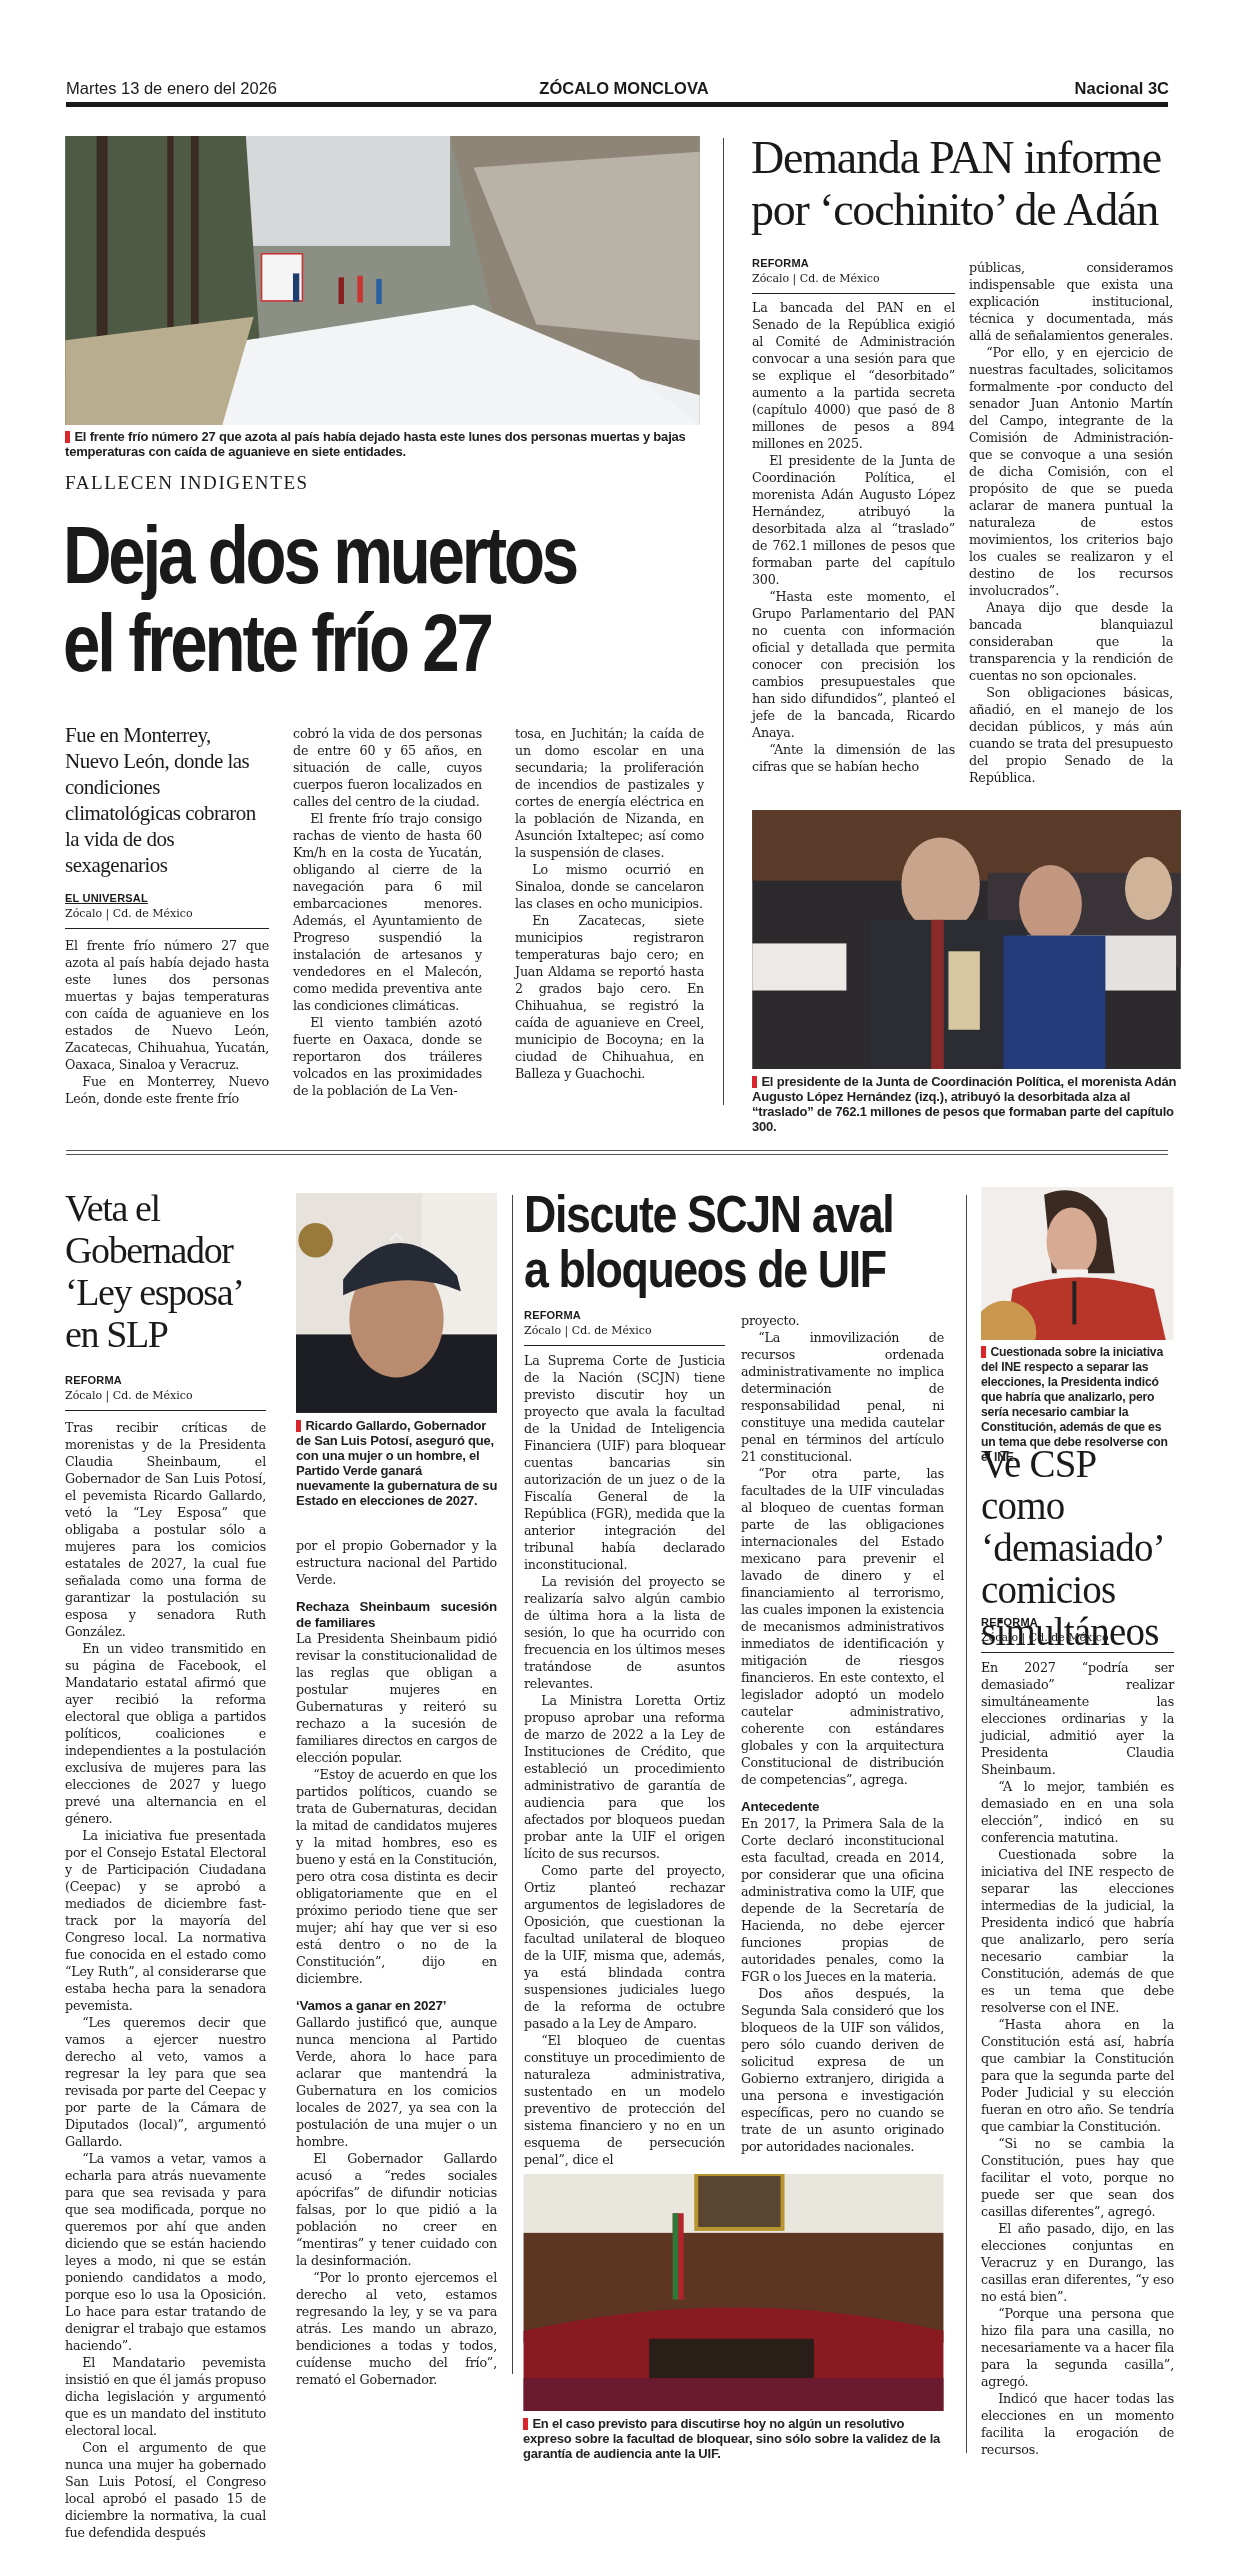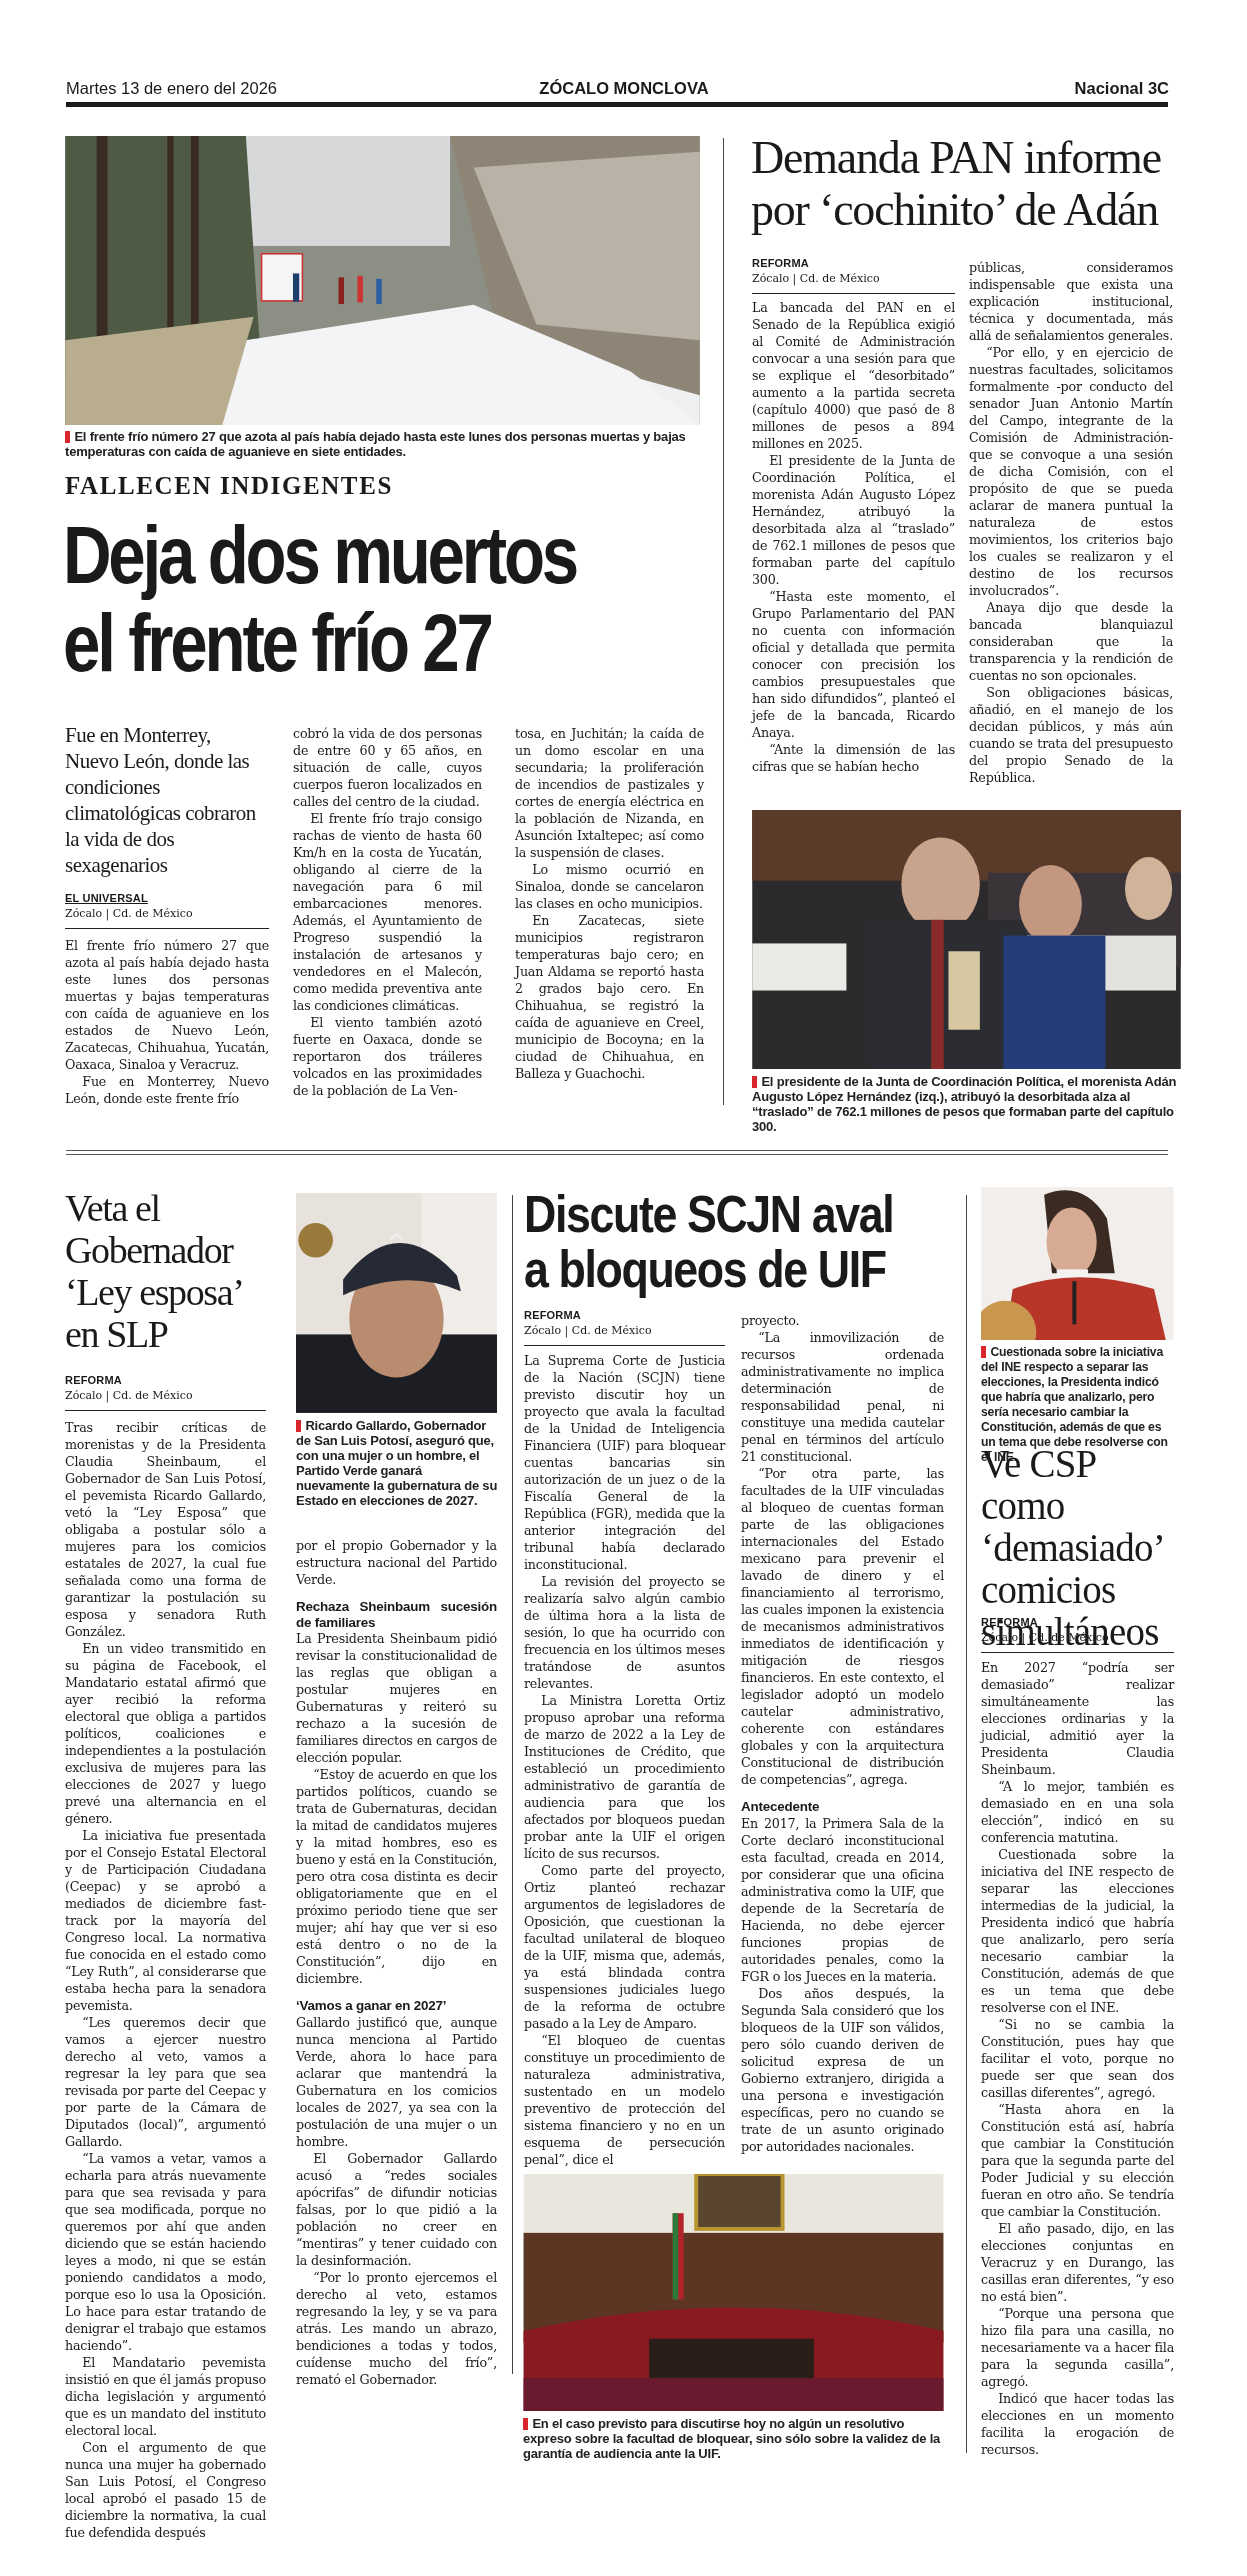--- a/index.html
+++ b/index.html
@@ -10,21 +10,21 @@
   .rule-top { left:66px; width:1102px; height:4.7px; background:#1a1a1a; top:102px; }
   .photo { overflow:hidden; }
   .caption { font-family:"Liberation Sans", sans-serif; font-size:13px; line-height:15px; font-weight:bold; color:#222; letter-spacing:-0.2px; }
   .caption .bar { display:inline-block; width:4.7px; height:11.8px; background:#d9262c; margin-right:4.7px; vertical-align:-1.6px; }
   .body { font-family:"DejaVu Serif", serif; font-size:12.7px; line-height:17px; text-align:justify; hyphens:manual; letter-spacing:-0.2px; }
   .body p { margin:0; text-indent:17.3px; }
   .body p.noind { text-indent:0; }
   .sub { font-family:"Liberation Sans", sans-serif; font-weight:bold; font-size:13.4px; line-height:15.7px; margin:11px 0 0 0; }
   .agency { font-family:"Liberation Sans", sans-serif; font-weight:bold; font-size:11px; letter-spacing:0.2px; }
   .dateline { font-family:"DejaVu Serif", serif; font-size:11px; margin-top:3.1px; padding-bottom:7.9px; border-bottom:1.2px solid #222; }
-  .kicker { font-family:"Liberation Serif", serif; font-weight:bold; font-size:25px; letter-spacing:1.6px; }
+  .kicker { font-family:"Liberation Serif", serif; font-weight:normal; font-size:19px; letter-spacing:1.6px; }
   .mega { font-family:"Liberation Sans", sans-serif; font-weight:bold; font-size:82px; line-height:88px; letter-spacing:-3.9px; transform:scaleX(0.82); transform-origin:left top; white-space:nowrap; }
   .serif-head { font-family:"Liberation Serif", serif; }
   .deck { font-family:"Liberation Serif", serif; font-size:21px; line-height:26px; letter-spacing:-0.5px; }
   .vline { width:1.2px; background:#444; }
   .dbl { border-top:1.6px solid #555; border-bottom:1.6px solid #555; height:3.1px; }
   .col { position:absolute; }
 </style>
 </head>
 <body>
 
@@ -233,20 +233,20 @@
   <div>comicios</div>
   <div>simultáneos</div>
 </div>
 <div class="col" style="left:981px; top:1616px; width:193px;">
   <div class="agency">REFORMA</div>
   <div class="dateline">Zócalo | Cd. de México</div>
   <div class="body" style="margin-top:6.3px;">
     <p class="noind">En 2027 “podría ser demasiado” realizar simultáneamente las elecciones ordinarias y la judicial, admitió ayer la Presidenta Claudia Sheinbaum.</p>
     <p>“A lo mejor, también es demasiado en en una sola elección”, indicó en su conferencia matutina.</p>
     <p>Cuestionada sobre la iniciativa del INE respecto de separar las elecciones intermedias de la judicial, la Presidenta indicó que habría que analizarlo, pero sería necesario cambiar la Constitución, además de que es un tema que debe resolverse con el INE.</p>
+    <p>“Hasta ahora en la Constitución está así, habría que cambiar la Constitución para que la segunda parte del Poder Judicial y su elección fueran en otro año. Se tendría que cambiar la Constitución.</p>
     <p>“Si no se cambia la Constitución, pues hay que facilitar el voto, porque no puede ser que sean dos casillas diferentes”, agregó.</p>
-    <p>“Hasta ahora en la Constitución está así, habría que cambiar la Constitución para que la segunda parte del Poder Judicial y su elección fueran en otro año. Se tendría que cambiar la Constitución.</p>
     <p>El año pasado, dijo, en las elecciones conjuntas en Veracruz y en Durango, las casillas eran diferentes, “y eso no está bien”.</p>
     <p>“Porque una persona que hizo fila para una casilla, no necesariamente va a hacer fila para la segunda casilla”, agregó.</p>
     <p>Indicó que hacer todas las elecciones en un momento facilita la erogación de recursos.</p>
   </div>
 </div>
 
 
 </body></html>

